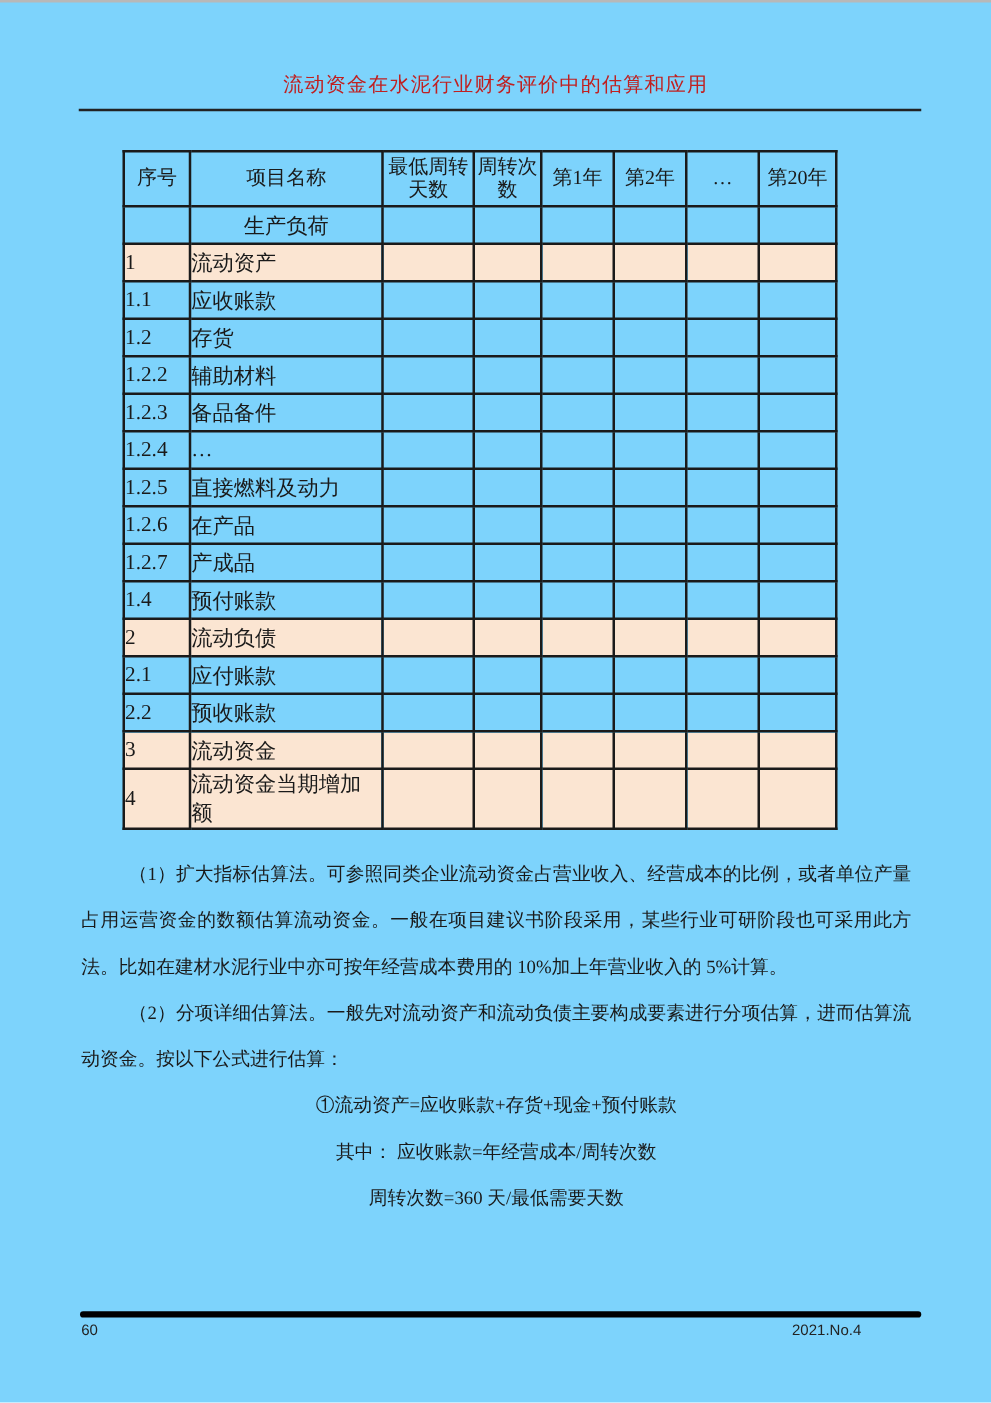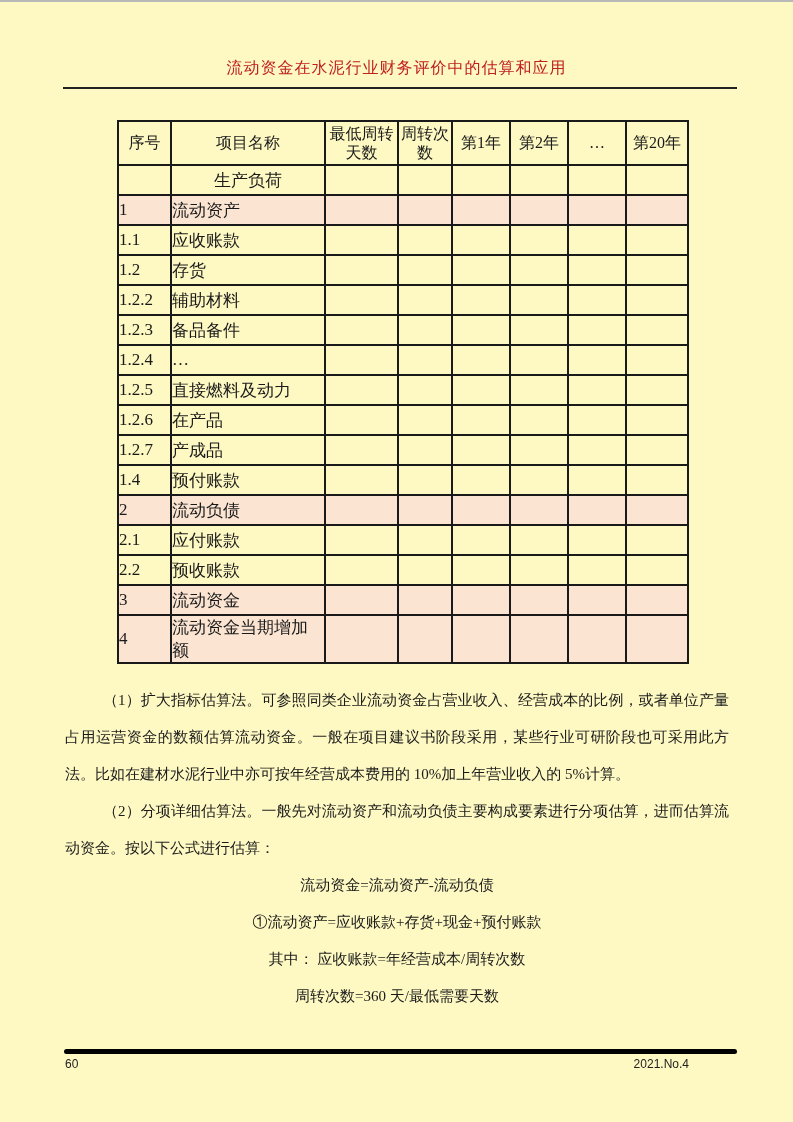--- a/index.html
+++ b/index.html
@@ -4,41 +4,41 @@
 <style>
   :root{
     --title:#c02020;
     --highlight:#fbe5d2;
     --border:#1a1a1a;
   }
   html,body{margin:0;padding:0;background:#ffffff;}
   .page{
     position:relative;
     width:793px;height:1122px;
-    background:#fef9c3;
+    background:#7dd3fc;
     overflow:hidden;
     font-family:"Liberation Serif","DejaVu Serif",serif;
     color:#1a1a1a;
   }
   .top-edge{
     position:absolute;top:0;left:0;width:793px;height:2px;
     background:#b8b8b8;
   }
   .doc-title{
     position:absolute;top:58px;left:0;width:793px;
     text-align:center;
     font-size:16px;letter-spacing:1px;
     color:var(--title);
   }
   .header-rule{
     position:absolute;top:87px;left:63px;width:674px;height:2px;
     background:#222222;
   }
   table.est{
-    position:absolute;top:120px;left:117px;
+    position:absolute;top:120px;left:98px;
     border-collapse:collapse;
     table-layout:fixed;
     width:572px;
   }
   table.est th,table.est td{
     border:2px solid var(--border);
     padding:0;
     overflow:hidden;
   }
   table.est th{
@@ -272,21 +272,20 @@
           <td></td>
           <td></td>
           <td></td>
         </tr>
       </tbody>
   </table>
 
   <div class="body-text">
     <p class="indent">（1）扩大指标估算法。可参照同类企业流动资金占营业收入、经营成本的比例，或者单位产量占用运营资金的数额估算流动资金。一般在项目建议书阶段采用，某些行业可研阶段也可采用此方法。比如在建材水泥行业中亦可按年经营成本费用的 10%加上年营业收入的 5%计算。</p>
     <p class="indent">（2）分项详细估算法。一般先对流动资产和流动负债主要构成要素进行分项估算，进而估算流动资金。按以下公式进行估算：</p>
-    <p class="center">流动资金=流动资产-流动负债</p>
     <p class="center">①流动资产=应收账款+存货+现金+预付账款</p>
     <p class="left">其中： 应收账款=年经营成本/周转次数</p>
     <p class="center">周转次数=360 天/最低需要天数</p>
   </div>
 
   <div class="footer-bar"></div>
   <div class="footer-text">
     <span class="page-num">60</span>
     <span class="issue">2021.No.4</span>
   </div>

